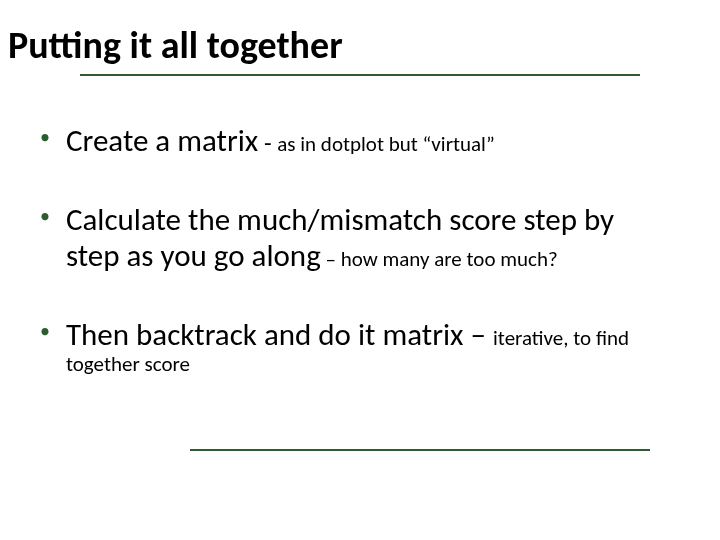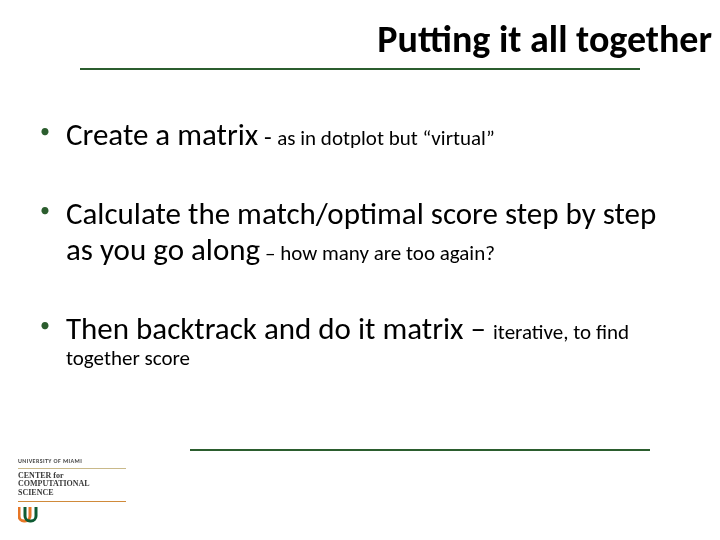--- a/index.html
+++ b/index.html
@@ -4,22 +4,22 @@
 <style>
   * { margin: 0; padding: 0; box-sizing: border-box; }
   html, body { width: 720px; height: 540px; font-family: Calibri, "Segoe UI", Arial, sans-serif; background: #fff; color: #000; }
   .slide {
     position: relative;
     width: 720px;
     height: 540px;
     padding: 0;
   }
   .title-wrap {
-    text-align: right;
-    padding-top: 16px;
+    text-align: left;
+    padding-top: 22px;
   }
   .title {
     display: inline-block;
     font-size: 38px;
     font-weight: 700;
     color: #000;
     padding: 0 8px 6px 8px;
   }
   .title-rule {
     width: 560px;
@@ -105,43 +105,29 @@
     <div class="bullet">
       <div class="dot">•</div>
       <div class="txt">
         <span class="main">Create a matrix</span><span class="dash">  - </span><span class="note">as in dotplot but “virtual”</span>
       </div>
     </div>
 
     <div class="bullet">
       <div class="dot">•</div>
       <div class="txt">
-        <span class="main">Calculate the match/optimal score step by step as you go along</span><span class="note"> – </span><span class="note">how many are too again?</span>
+        <span class="main">Calculate the much/mismatch score step by step as you go along</span><span class="note"> – </span><span class="note">how many are too much?</span>
       </div>
     </div>
 
     <div class="bullet">
       <div class="dot">•</div>
       <div class="txt">
         <span class="main">Then backtrack and do it matrix</span><span class="main"> – </span><span class="note">iterative, to find together score</span>
       </div>
     </div>
 
   </div>
 
   <div class="bottom-rule"></div>
 
-  <div class="logo-block">
-    <div class="univ-line">UNIVERSITY OF MIAMI</div>
-    <div class="thin-rule"></div>
-    <div class="center-line">CENTER for</div>
-    <div class="center-line">COMPUTATIONAL</div>
-    <div class="center-line">SCIENCE</div>
-    <div class="thin-rule-2"></div>
-    <div class="u-mark">
-      <svg width="20" height="18" viewBox="0 0 20 18">
-        <path d="M1 1 v9 a5 5 0 0 0 5 5 h1 a5 5 0 0 0 5 -5 v-9" fill="none" stroke="#e77626" stroke-width="3"></path>
-        <path d="M7 1 v9 a5 5 0 0 0 5 5 h1 a5 5 0 0 0 5 -5 v-9" fill="none" stroke="#0e5b33" stroke-width="3"></path>
-      </svg>
-    </div>
-  </div>
 
 </div>
 
 </body></html>

